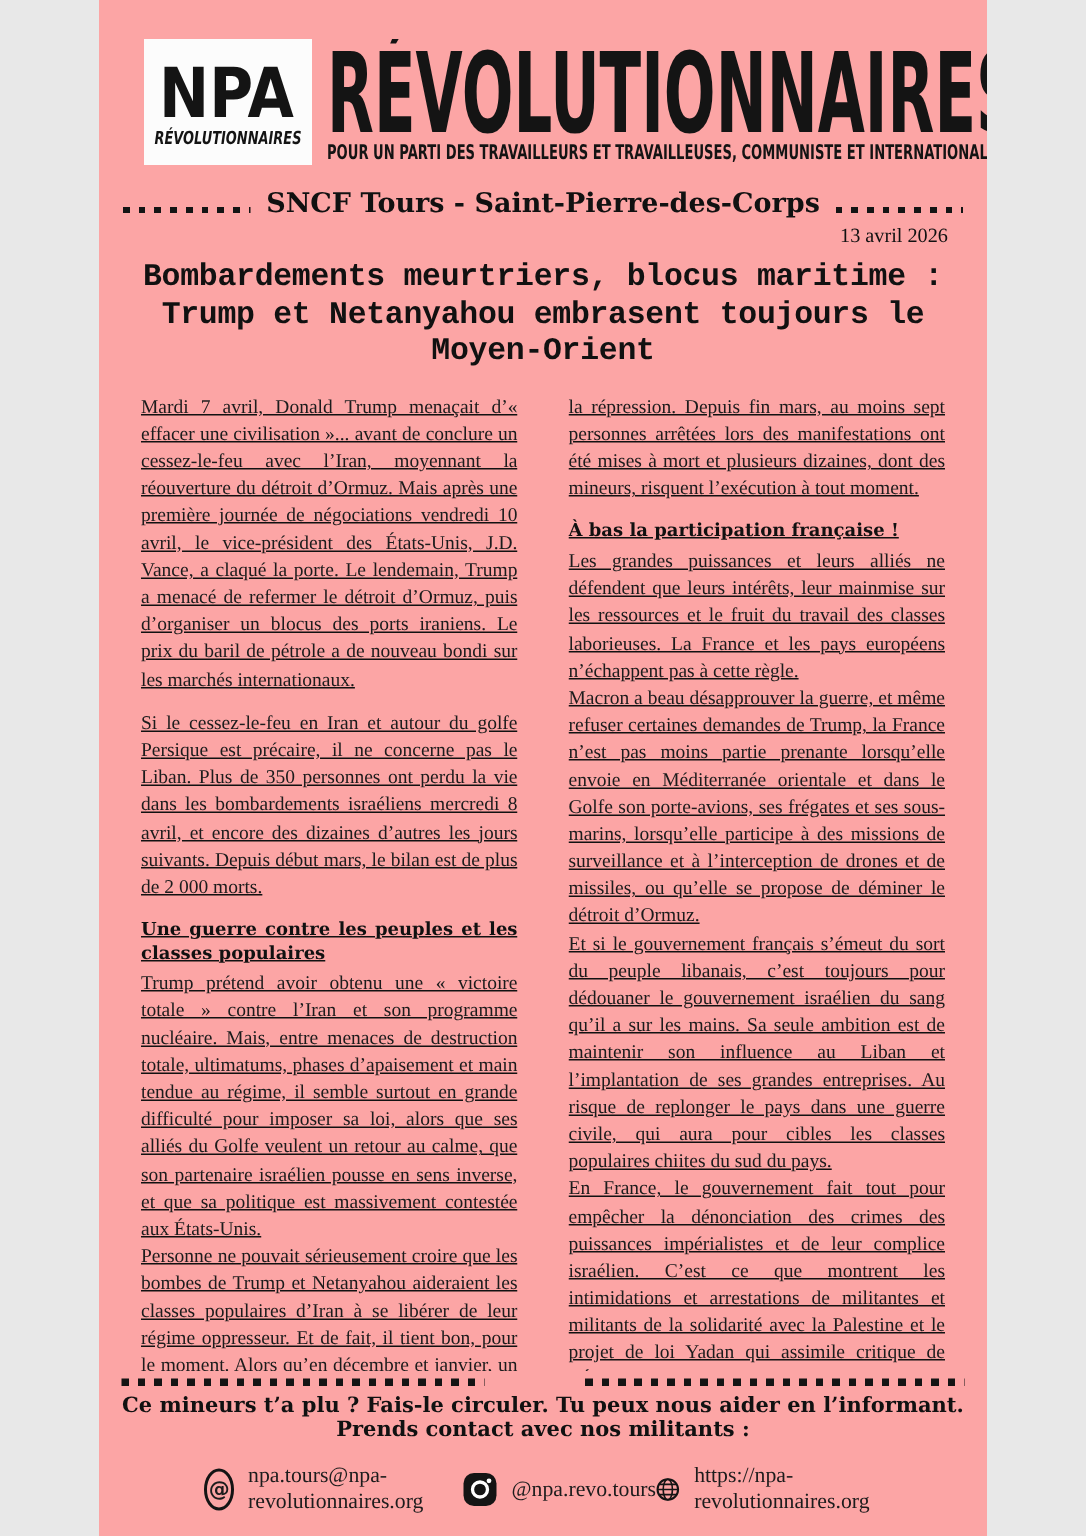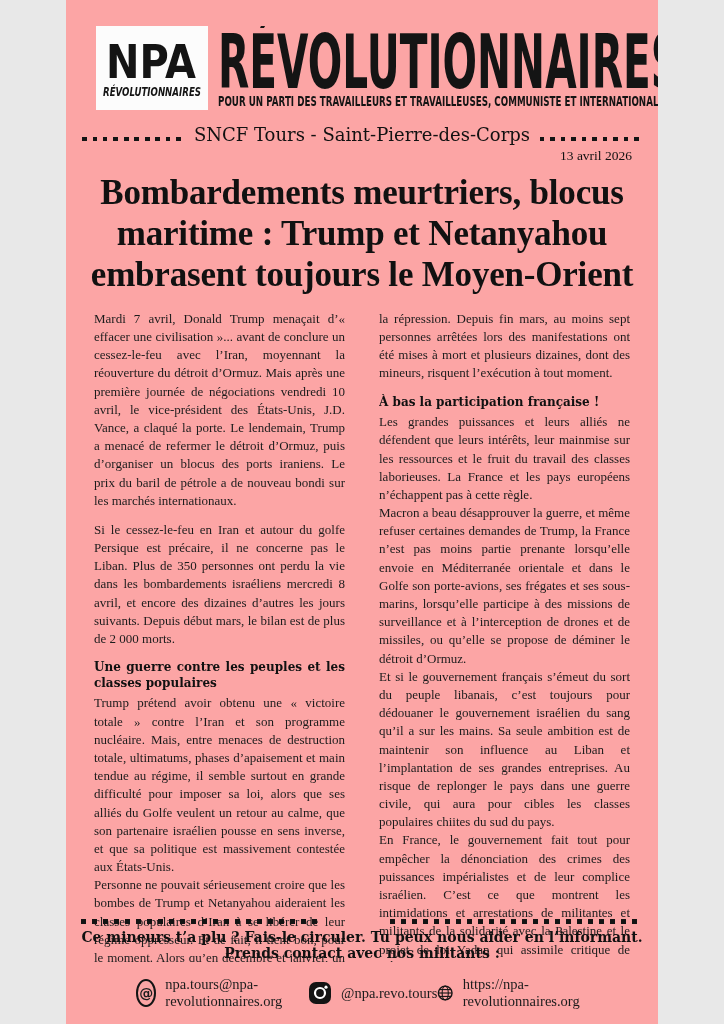--- a/index.html
+++ b/index.html
@@ -16,29 +16,29 @@
     display:flex;align-items:center;justify-content:center;}
   .emblem span{
     font-family:"DejaVu Sans",sans-serif;font-size:82px;line-height:1;
     display:inline-block;transform:scaleX(-1) rotate(-6deg);color:#111;}
   svg text{fill:#141414;}
   
   .banner{display:flex;align-items:center;margin:10px 16px 0 16px;}
   .leader{flex:1 1 auto;height:4.5px;align-self:center;margin-top:9px;
     background:repeating-linear-gradient(90deg,#141414 0 4.5px,transparent 4.5px 10.5px);}
   .banner-title{flex:0 0 auto;margin:0 10px;white-space:nowrap;
-    font-family:"DejaVu Serif",serif;font-weight:400;font-size:18px;}
+    font-family:"DejaVu Serif",serif;font-weight:700;font-size:18px;}
   .date-row{text-align:right;padding-right:26px;margin-top:3px;
     font-size:13.5px;font-family:Liberation Serif, serif;}
   
   .headline{margin:9px 22px 0 22px;text-align:center;
-    font-family:Liberation Serif, serif;font-weight:700;
-    font-size:35px;line-height:1.17;letter-spacing:-0.2px;}
+    font-family:Liberation Mono, monospace;font-weight:700;
+    font-size:21px;line-height:1.17;letter-spacing:-0.2px;}
   
-  .columns{display:flex;gap:34px;padding:0 28px;margin-top:14px;height:652px;overflow:hidden;}
+  .columns{display:flex;gap:34px;padding:0 28px;margin-top:14px;height:652px;overflow:hidden;text-decoration:underline;}
   .col{flex:1 1 0;overflow:hidden;}
   .col p{margin:0;font-size:13px;line-height:1.4;text-align:justify;color:#1c1c1c;}
   .col p.gap{margin-top:11px;}
   .col h2{margin:12px 0 3px 0;font-family:"DejaVu Serif",serif;
     font-size:12px;line-height:1.3;font-weight:700;text-align:justify;color:#111;}
   
   .footer{position:absolute;left:0;right:0;bottom:14px;padding:0 15px;}
   .footer-dots{display:flex;justify-content:space-between;}
   .footer-dots .seg{height:5px;
     background:repeating-linear-gradient(90deg,#141414 0 5px,transparent 5px 11px);}

